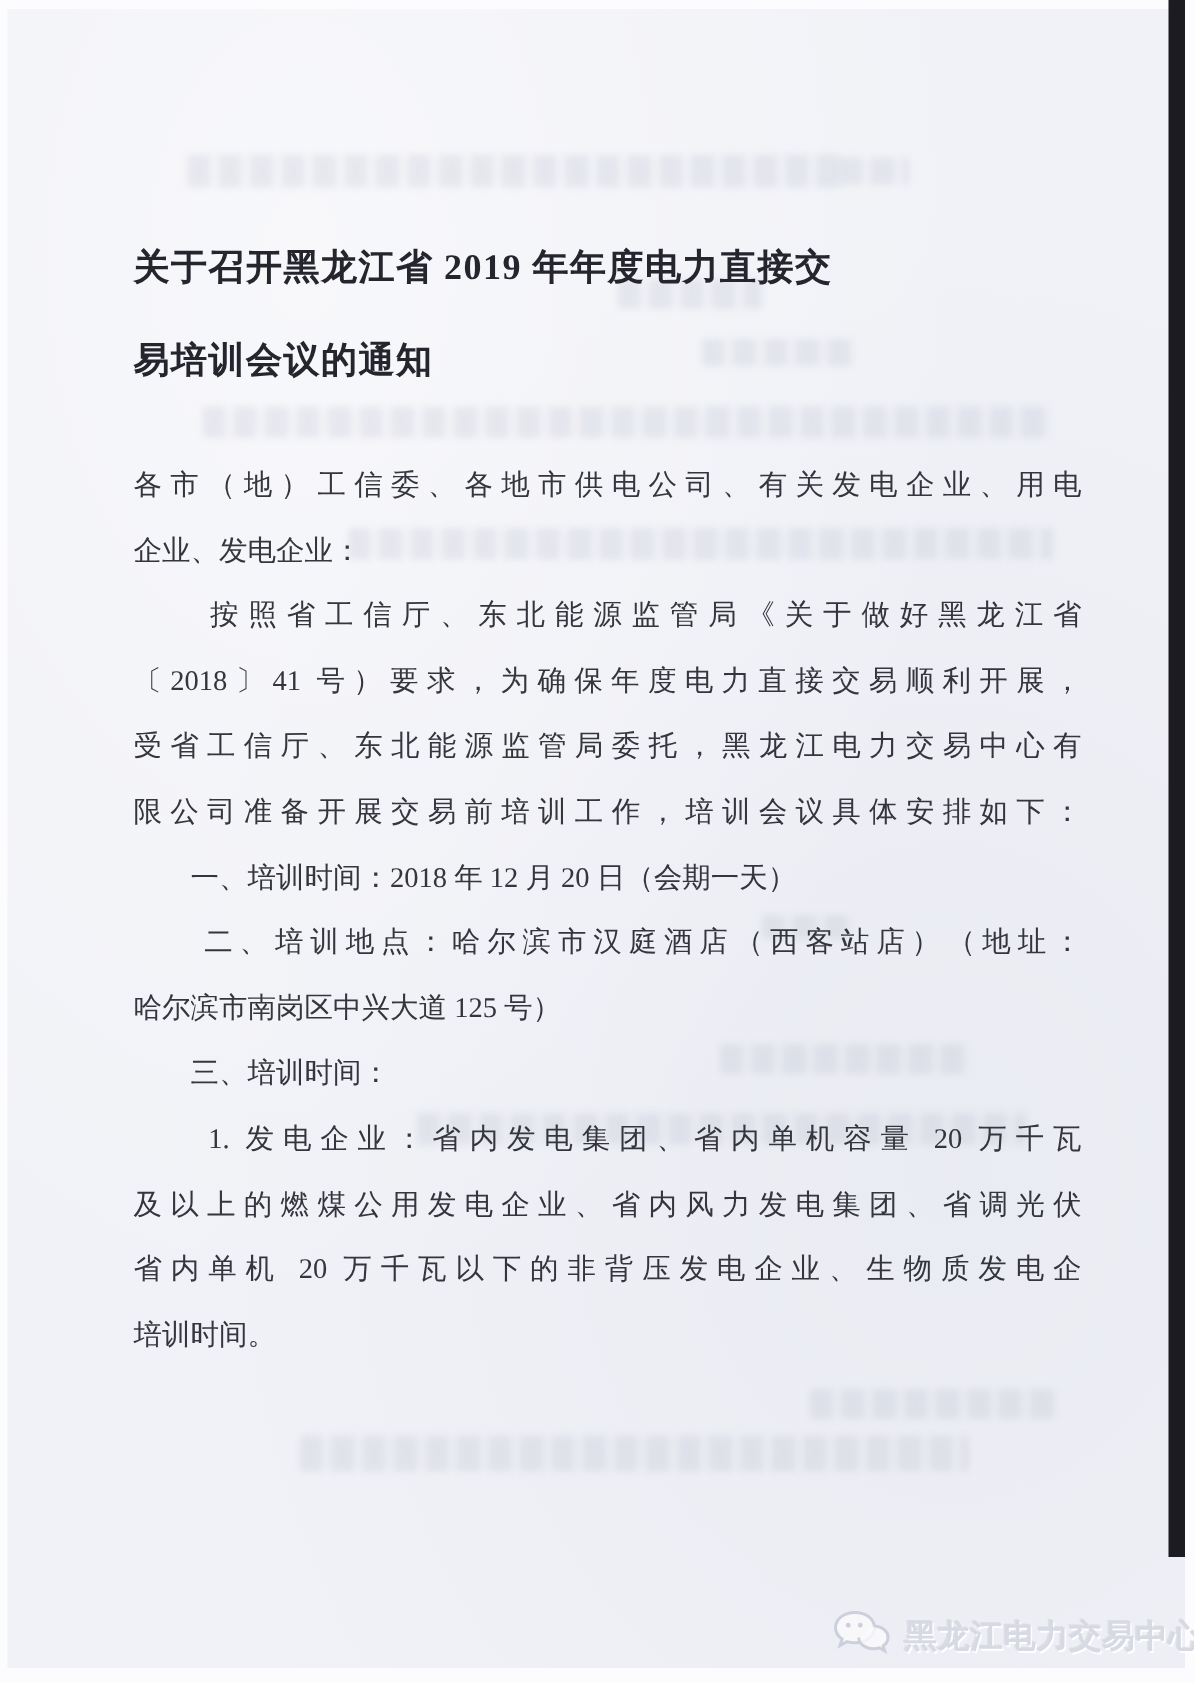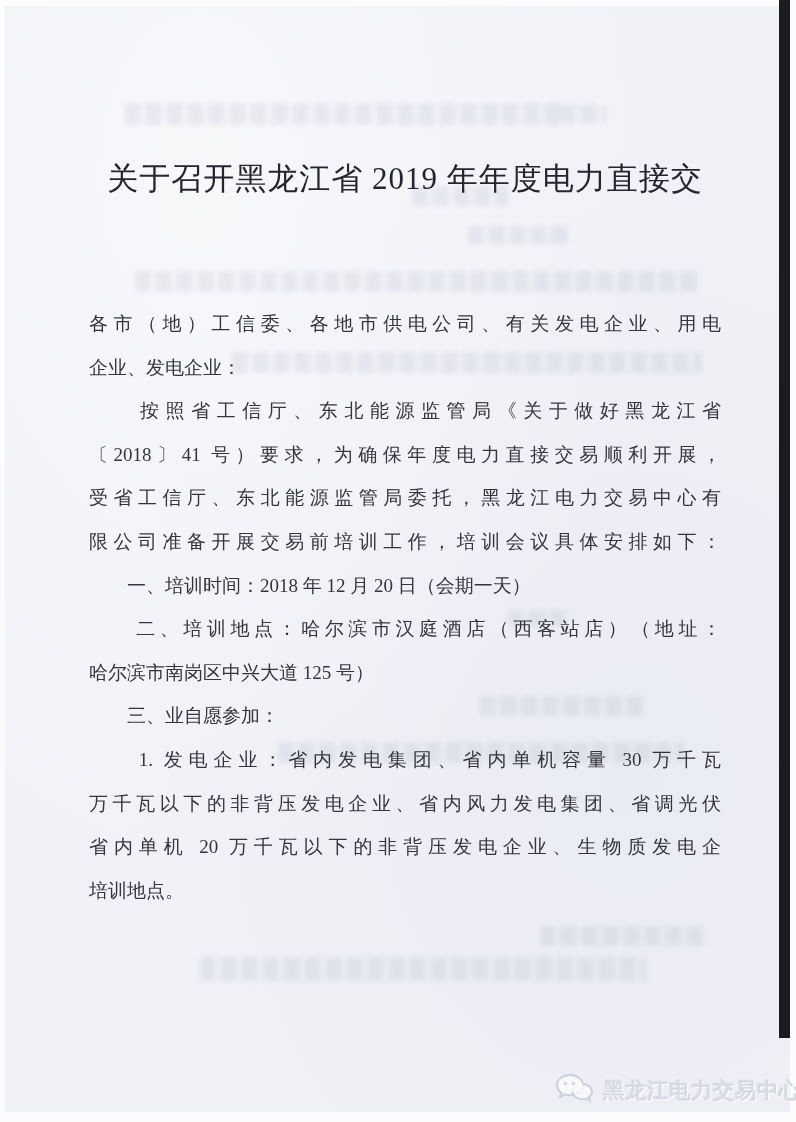--- a/index.html
+++ b/index.html
@@ -21,21 +21,21 @@
     background-image:
       radial-gradient(ellipse at 25% 15%, rgba(255,255,255,0.45), rgba(255,255,255,0) 55%),
       radial-gradient(ellipse at 80% 70%, rgba(221,224,235,0.35), rgba(255,255,255,0) 60%);
   }
   .edge-strip{
     position:absolute;left:779px;top:0;width:11px;height:1038px;
     background:var(--strip);
   }
   .title{
     position:absolute;left:84px;top:142px;width:632px;
-    text-align:center;font-weight:normal;font-size:31px;line-height:62px;
+    text-align:left;font-weight:bold;font-size:24px;line-height:62px;
     color:var(--title-ink);letter-spacing:1px;
   }
   .body-text{
     position:absolute;left:84px;top:296px;width:632px;
     font-size:19px;line-height:43.6px;color:var(--ink);
   }
   .line{min-height:43.6px;}
   .line.justify{text-align:justify;text-align-last:justify;text-justify:inter-character;}
   .seg.bold{font-weight:normal;}
   .ghost{
@@ -69,37 +69,38 @@
     <div class="ghost" style="left:130px;top:265px;width:565px;height:21px;"></div>
     <div class="ghost" style="left:227px;top:346px;width:470px;height:21px;"></div>
     <div class="ghost" style="left:503px;top:604px;width:62px;height:16px;"></div>
     <div class="ghost" style="left:475px;top:690px;width:166px;height:20px;"></div>
     <div class="ghost" style="left:273px;top:736px;width:406px;height:21px;"></div>
     <div class="ghost" style="left:535px;top:920px;width:166px;height:20px;"></div>
     <div class="ghost" style="left:195px;top:951px;width:446px;height:24px;"></div>
 
     <div class="title">
       <div>关于召开黑龙江省 2019 年年度电力直接交</div>
+      <div>易培训会议的通知</div>
     </div>
 
     <div class="body-text">
         <div class="line justify"><span class="seg">各市（地）工信委、各地市供电公司、有关发电企业、用电</span></div>
         <div class="line"><span class="seg">企业、发电企业：</span></div>
         <div class="line justify"><span class="seg">　　按照省工信厅、东北能源监管局《关于做好黑龙江省</span></div>
         <div class="line justify"><span class="seg">〔2018〕41 号）要求，为确保年度电力直接交易顺利开展，</span></div>
         <div class="line justify"><span class="seg">受省工信厅、东北能源监管局委托，黑龙江电力交易中心有</span></div>
         <div class="line justify"><span class="seg">限公司准备开展交易前培训工作，培训会议具体安排如下：</span></div>
         <div class="line"><span class="seg">　　</span><span class="seg bold">一、培训时间：</span><span class="seg">2018 年 12 月 20 日（会期一天）</span></div>
         <div class="line justify"><span class="seg">　　</span><span class="seg bold">二、培训地点：</span><span class="seg">哈尔滨市汉庭酒店（西客站店）（地址：</span></div>
         <div class="line"><span class="seg">哈尔滨市南岗区中兴大道 125 号）</span></div>
-        <div class="line"><span class="seg">　　</span><span class="seg bold">三、业自愿参加：</span></div>
-        <div class="line justify"><span class="seg">　　1. 发电企业：省内发电集团、省内单机容量 30 万千瓦</span></div>
-        <div class="line justify"><span class="seg">万千瓦以下的非背压发电企业、省内风力发电集团、省调光伏</span></div>
+        <div class="line"><span class="seg">　　</span><span class="seg bold">三、培训时间：</span></div>
+        <div class="line justify"><span class="seg">　　1. 发电企业：省内发电集团、省内单机容量 20 万千瓦</span></div>
+        <div class="line justify"><span class="seg">及以上的燃煤公用发电企业、省内风力发电集团、省调光伏</span></div>
         <div class="line justify"><span class="seg">省内单机 20 万千瓦以下的非背压发电企业、生物质发电企</span></div>
-        <div class="line"><span class="seg">培训地点。</span></div>
+        <div class="line"><span class="seg">培训时间。</span></div>
       </div>
 
     <div class="watermark">
       <span class="wm-icon">
         <svg width="40" height="32" viewBox="0 0 40 32">
           <g fill="none" stroke="#ccd0dc" stroke-width="2">
             <path d="M16 3 C8.5 3 3 7.5 3 13 c0 3.1 1.7 5.8 4.4 7.7 L6 25 l4.6 -2.6 c1.6 .5 3.4 .8 5.4 .8 7.5 0 13 -4.5 13 -10.1 C29 7.5 23.5 3 16 3 Z" fill="rgba(250,250,253,0.8)"></path>
             <path d="M29 12 c5.5 .4 9 3.6 9 7.6 0 2.3 -1.2 4.3 -3.2 5.7 l1 3.2 -3.4 -1.9 c-1.2 .4 -2.5 .6 -3.9 .6 -5.6 0 -10 -3.3 -10 -7.6" fill="rgba(250,250,253,0.8)"></path>
           </g>
           <circle cx="11.5" cy="11.5" r="1.6" fill="#ccd0dc"></circle>

